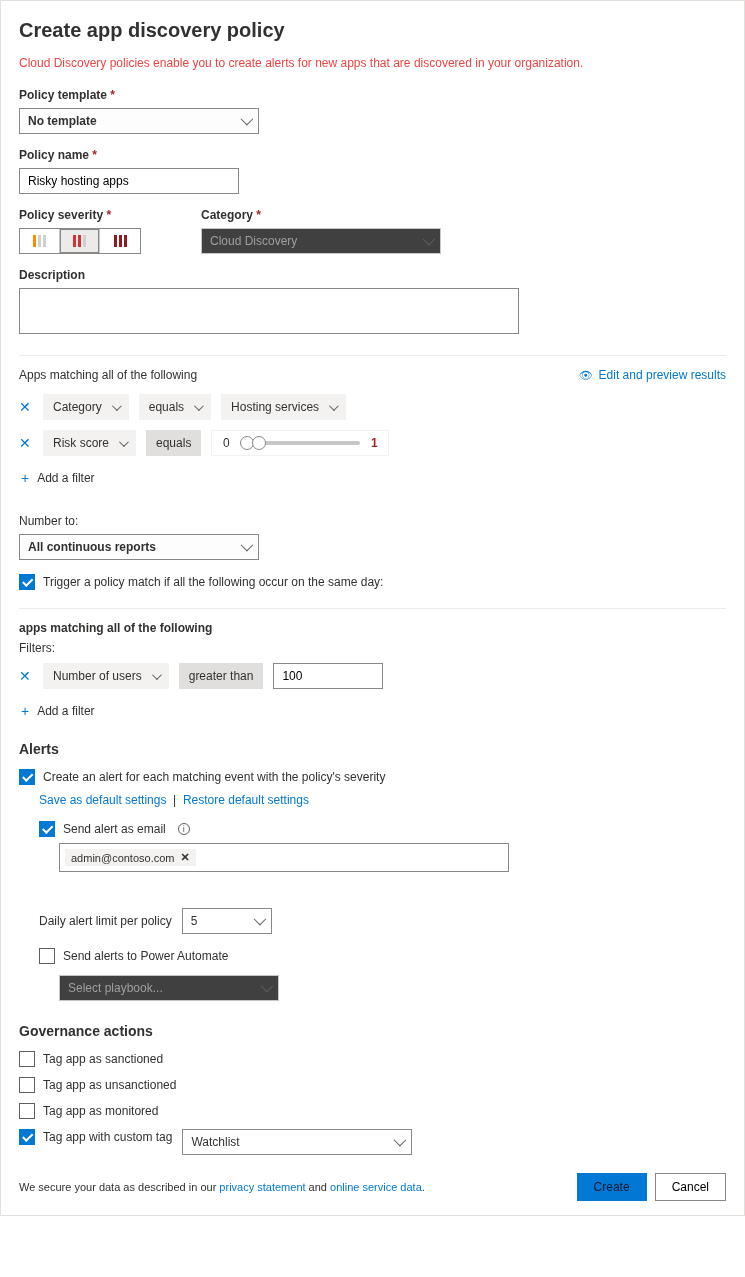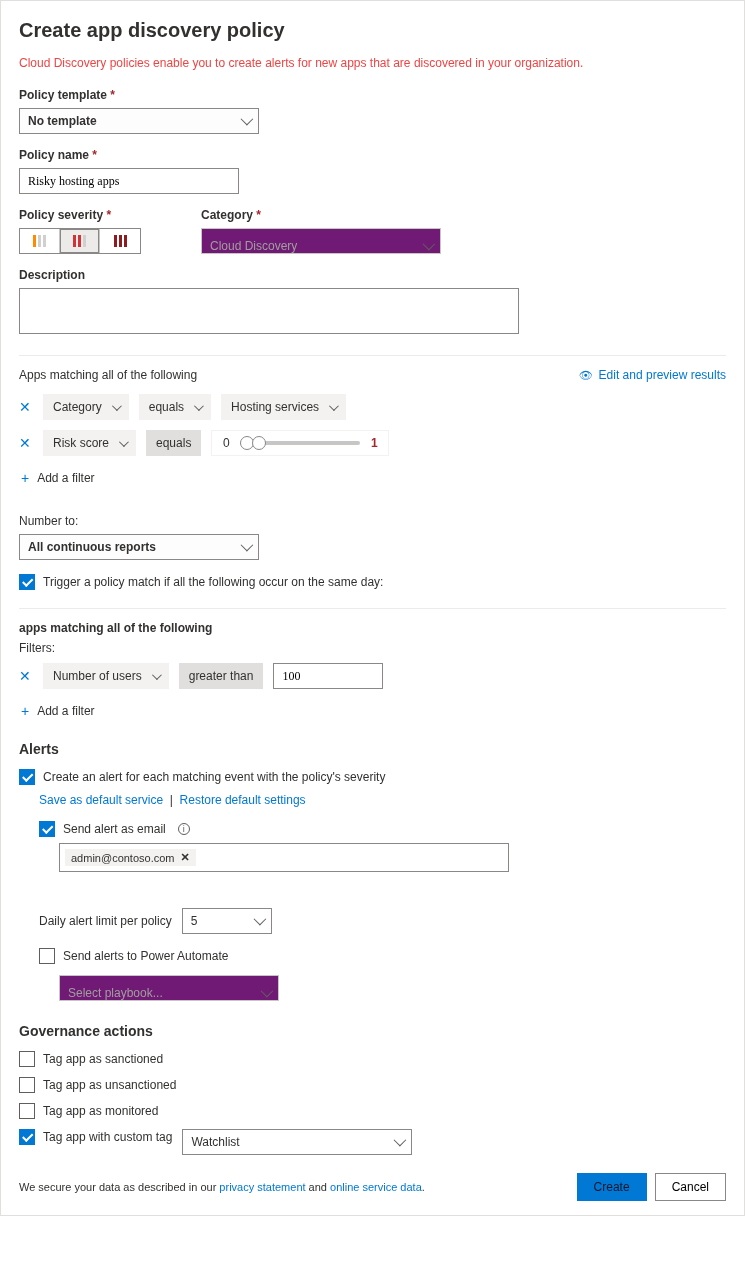--- a/index.html
+++ b/index.html
@@ -18,31 +18,31 @@
   h1 { font-size: 20px; margin: 0 0 14px 0; font-weight: 600; }
   .subtitle { color: #ef4444; font-size: 12px; margin-bottom: 18px; }
   .label { font-weight: 600; font-size: 12px; margin-bottom: 6px; display: block; }
   .req::after { content: " *"; color: #a4262c; }
   .select {
     display: inline-flex; align-items: center; justify-content: space-between;
     border: 1px solid #8a8886; background: #fff; height: 26px;
     padding: 0 8px; min-width: 240px; font-size: 12px; cursor: pointer;
   }
   .select.bold { font-weight: 600; background: #fdfdfd; }
-  .select.disabled { color: #a19f9d; border-color: #c8c6c4; background: #701a75; cursor: default; align-items: flex-end; }
+  .select.disabled { color: #a19f9d; border-color: #c8c6c4; background: #404040; cursor: default; }
   .chev::after {
     content: ""; display: inline-block; width: 8px; height: 8px;
     border-right: 1px solid #605e5c; border-bottom: 1px solid #605e5c;
     transform: rotate(45deg) translateY(-2px); margin-left: 8px;
   }
   .field { margin-bottom: 14px; }
   .row { display: flex; gap: 60px; }
   input[type="text"] {
     border: 1px solid #8a8886; height: 26px; padding: 0 8px;
-    font-size: 12px; font-family: Liberation Serif, serif;
+    font-size: 12px; font-family: Liberation Sans, sans-serif;
   }
   textarea.desc {
     width: 500px; height: 46px; border: 1px solid #8a8886; resize: none;
     font-family: inherit; padding: 4px;
   }
   .sev-group { display: inline-flex; border: 1px solid #8a8886; height: 26px; }
   .sev { width: 40px; display: flex; align-items: center; justify-content: center; cursor: pointer; border-right: 1px solid #c8c6c4; }
   .sev:last-child { border-right: none; }
   .sev.sel { background: #edebe9; box-shadow: inset 0 0 0 1px #8a8886; }
   .bars { display: inline-flex; gap: 2px; }
@@ -251,21 +251,21 @@
     <span>Add a filter</span>
   </div>
 
   <div class="h2">Alerts</div>
 
   <label class="checkbox">
     <span class="cb checked"></span>
     <span>Create an alert for each matching event with the policy's severity</span>
   </label>
   <div class="sub">
-    <span class="link">Save as default service</span>
+    <span class="link">Save as default settings</span>
     <span> &nbsp;|&nbsp; </span>
     <span class="link">Restore default settings</span>
   </div>
 
   <div class="sub" style="margin-top:14px">
     <label class="checkbox">
       <span class="cb checked"></span>
       <span>Send alert as email</span>
       <span class="info-icon"></span>
     </label>

